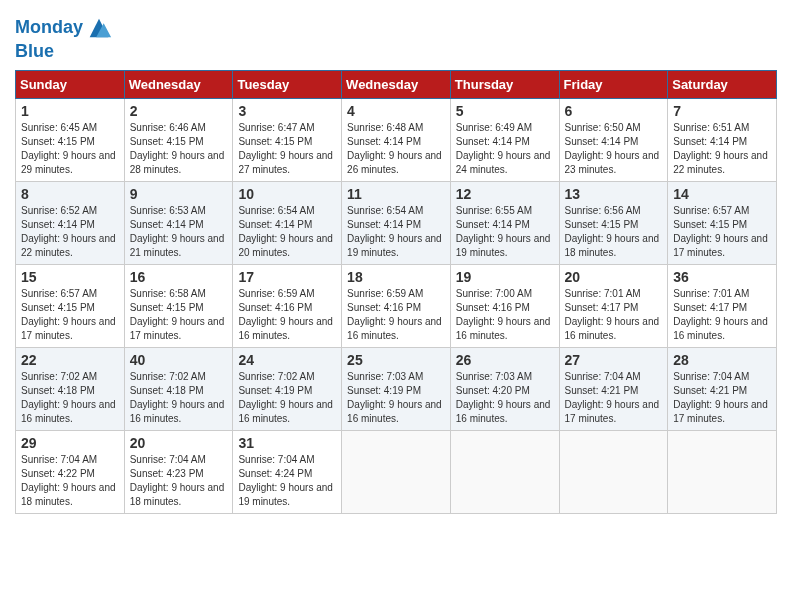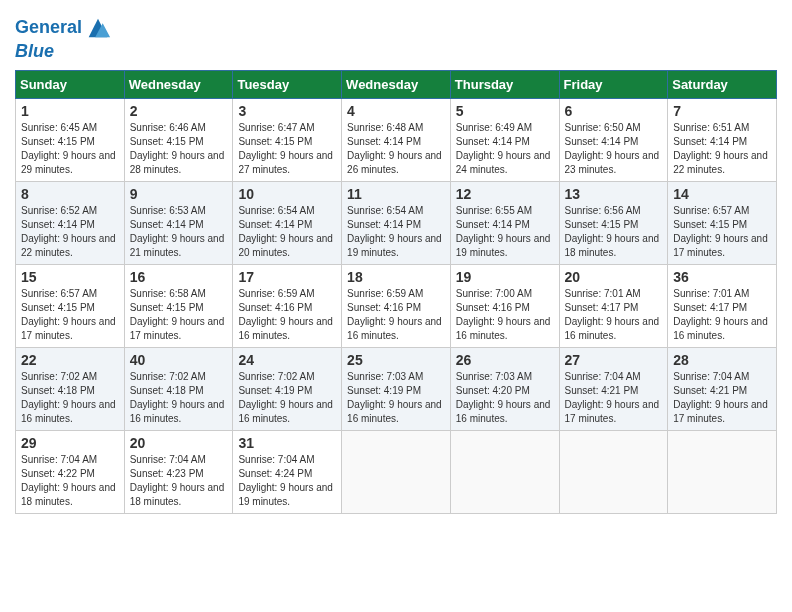--- a/index.html
+++ b/index.html
@@ -46,21 +46,21 @@
     .location-title {
       font-size: 16px;
       color: #555;
     }
     .calendar {
       width: 100%;
       border-collapse: collapse;
       font-size: 11px;
     }
     .calendar thead tr th {
-      background-color: #15803d;
+      background-color: #b91c1c;
       color: #fff;
       padding: 6px 4px;
       text-align: left;
       font-size: 13px;
       font-weight: bold;
       border: 1px solid #2e6da0;
     }
     .calendar tbody tr td {
       border: 1px solid #ccc;
       vertical-align: top;
@@ -88,27 +88,27 @@
       background: #f9f9f9 !important;
     }
   </style>
 </head>
 <body>
 
 <div class="header-area">
   <div class="logo">
     <div>
       <div style="display:flex;align-items:center;">
-        <span class="logo-text"><span>General</span></span>
+        <span class="logo-text"><span>Monday</span></span>
         <svg class="logo-icon" viewBox="0 0 30 30">
           <polygon points="5,25 15,5 25,25" fill="#1a6faf"></polygon>
           <polygon points="12,25 20,10 28,25" fill="#4a9fd4"></polygon>
         </svg>
       </div>
-      <div class="logo-text" style="color:#1a6faf;font-size:18px;font-weight:bold;font-style:italic;">Blue</div>
+      <div class="logo-text" style="color:#1a6faf;font-size:18px;font-weight:bold;">Blue</div>
     </div>
   </div>
   <div class="title-area">
     <div class="month-title"></div>
     <div class="location-title"></div>
   </div>
 </div>
 
 <table class="calendar">
   <thead>

